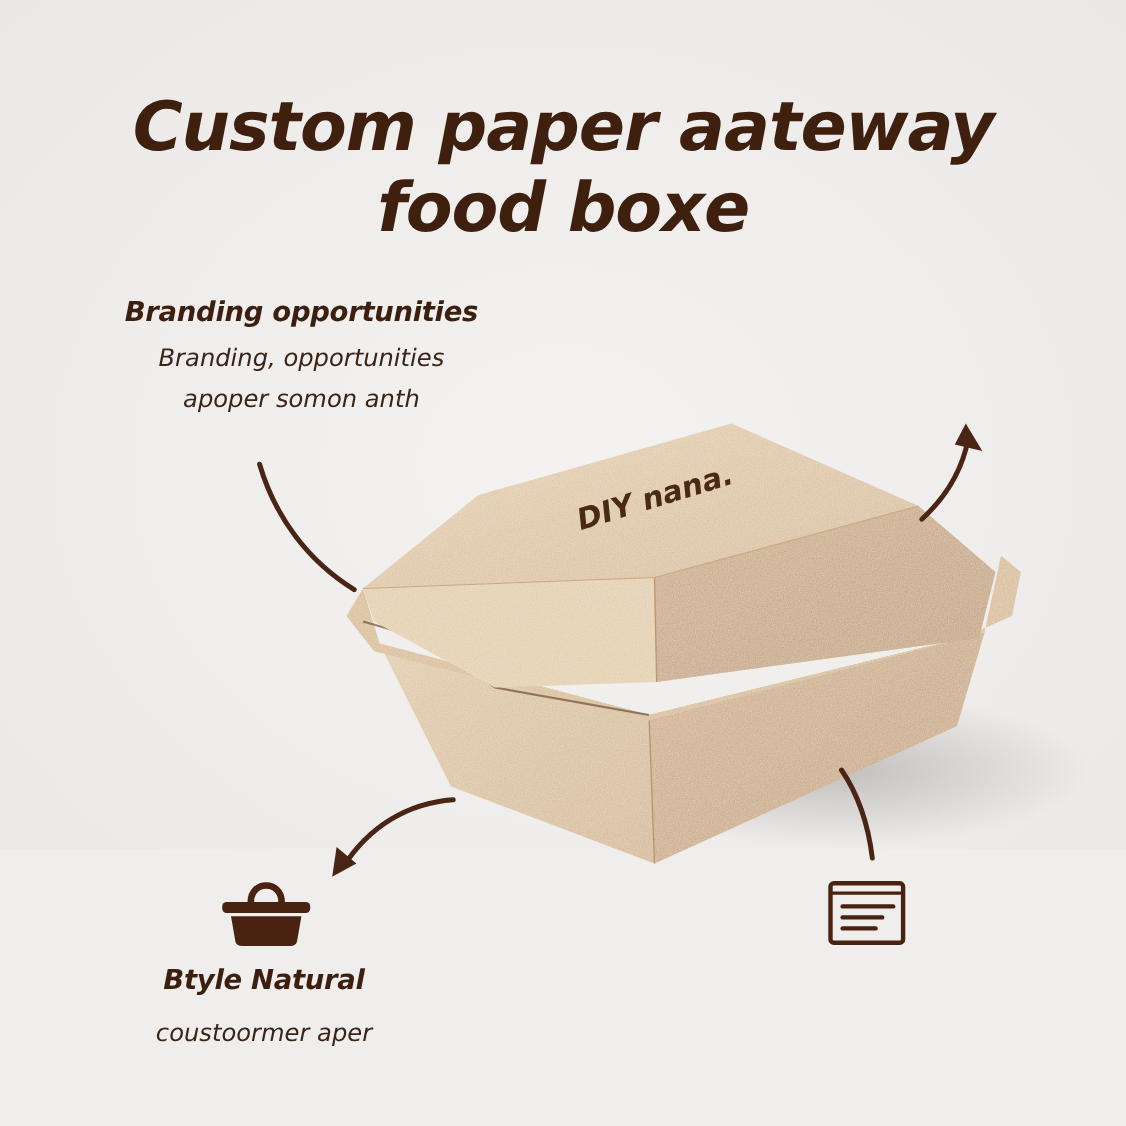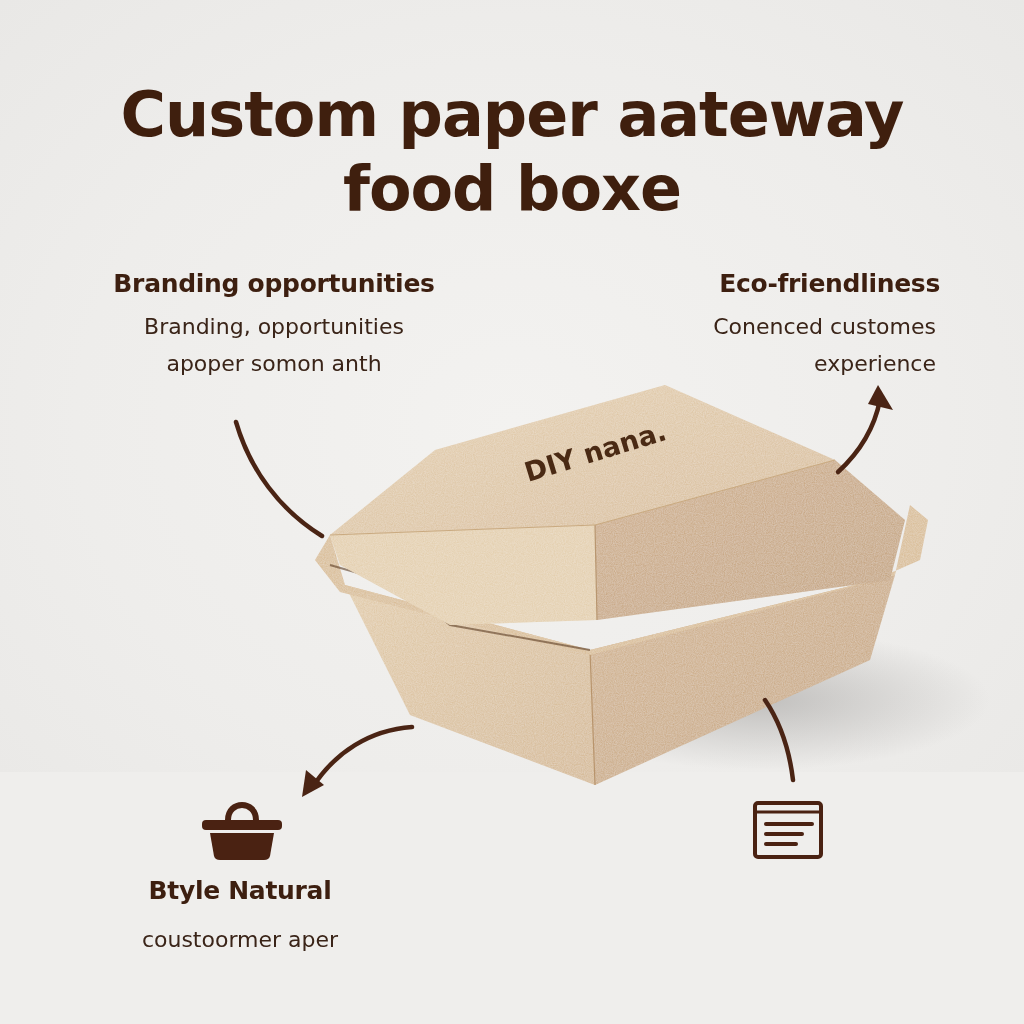--- a/index.html
+++ b/index.html
@@ -13,20 +13,21 @@
     body {
       position: relative;
       font-family: "DejaVu Sans", "Liberation Sans", sans-serif;
       color: #3d1f10;
     }
     .canvas {
       position: absolute;
       left: 0; top: 0;
       width: 1024px; height: 772px;
       background: radial-gradient(ellipse at 50% 55%, #f3f2f0 0%, #eeedeb 60%, #e9e8e6 100%);
+      font-style: italic;
     }
     .title {
       position: absolute;
       left: 0; top: 78px;
       width: 1024px;
       text-align: center;
       font-family: "DejaVu Sans", sans-serif;
       font-weight: bold;
       font-size: 62px;
       line-height: 74px;
@@ -143,25 +144,20 @@
     <polygon points="878,385 893,410 868,404" fill="#4a2414"></polygon>
     <polygon points="302,797 306,770 324,785" fill="#4a2414"></polygon>
   </svg>
 
   <div class="feature feat-tl">
     <h3>Branding opportunities</h3>
     <p>Branding, opportunities</p>
     <p>apoper somon anth</p>
   </div>
 
-  <div class="feature feat-tr">
-    <h3>Eco-friendliness</h3>
-    <p>Conenced customes</p>
-    <p>experience</p>
-  </div>
 
   <svg class="icon-basket" viewBox="0 0 88 72">
     <path d="M30,30 C30,10 58,10 58,30" fill="none" stroke="#4a2212" stroke-width="6"></path>
     <rect x="4" y="30" width="80" height="10" rx="4" fill="#4a2212"></rect>
     <path d="M12,43 L76,43 L72,66 Q71,70 66,70 L22,70 Q17,70 16,66 Z" fill="#4a2212"></path>
   </svg>
 
   <div class="feature feat-bl">
     <h3>Btyle Natural</h3>
     <p>coustoormer aper</p>

